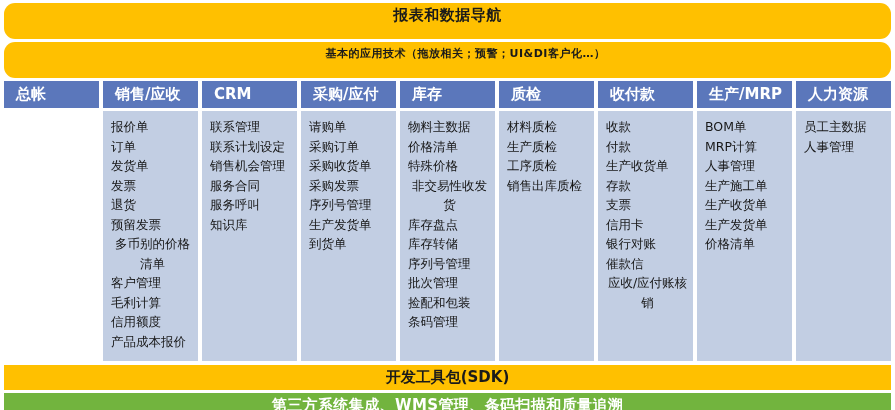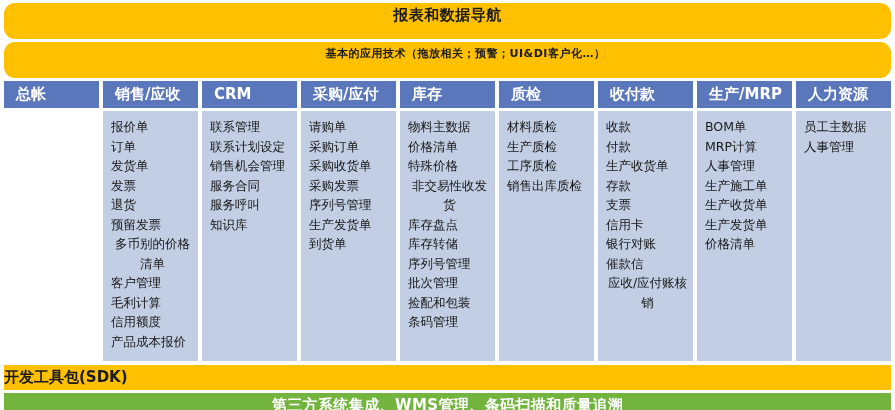--- a/index.html
+++ b/index.html
@@ -82,20 +82,21 @@
   }
   
   .item.wrap {
     text-align: center;
   }
 
   
   .bottom-gold {
     background: #FFC000;
     color: #1a1a1a;
+    text-align: center;
     font-size: 15px;
     font-weight: 600;
     height: 25px;
     line-height: 25px;
     margin-top: 4px;
   }
   .bottom-green {
     background: #72B43E;
     color: #ffffff;
     text-align: center;

